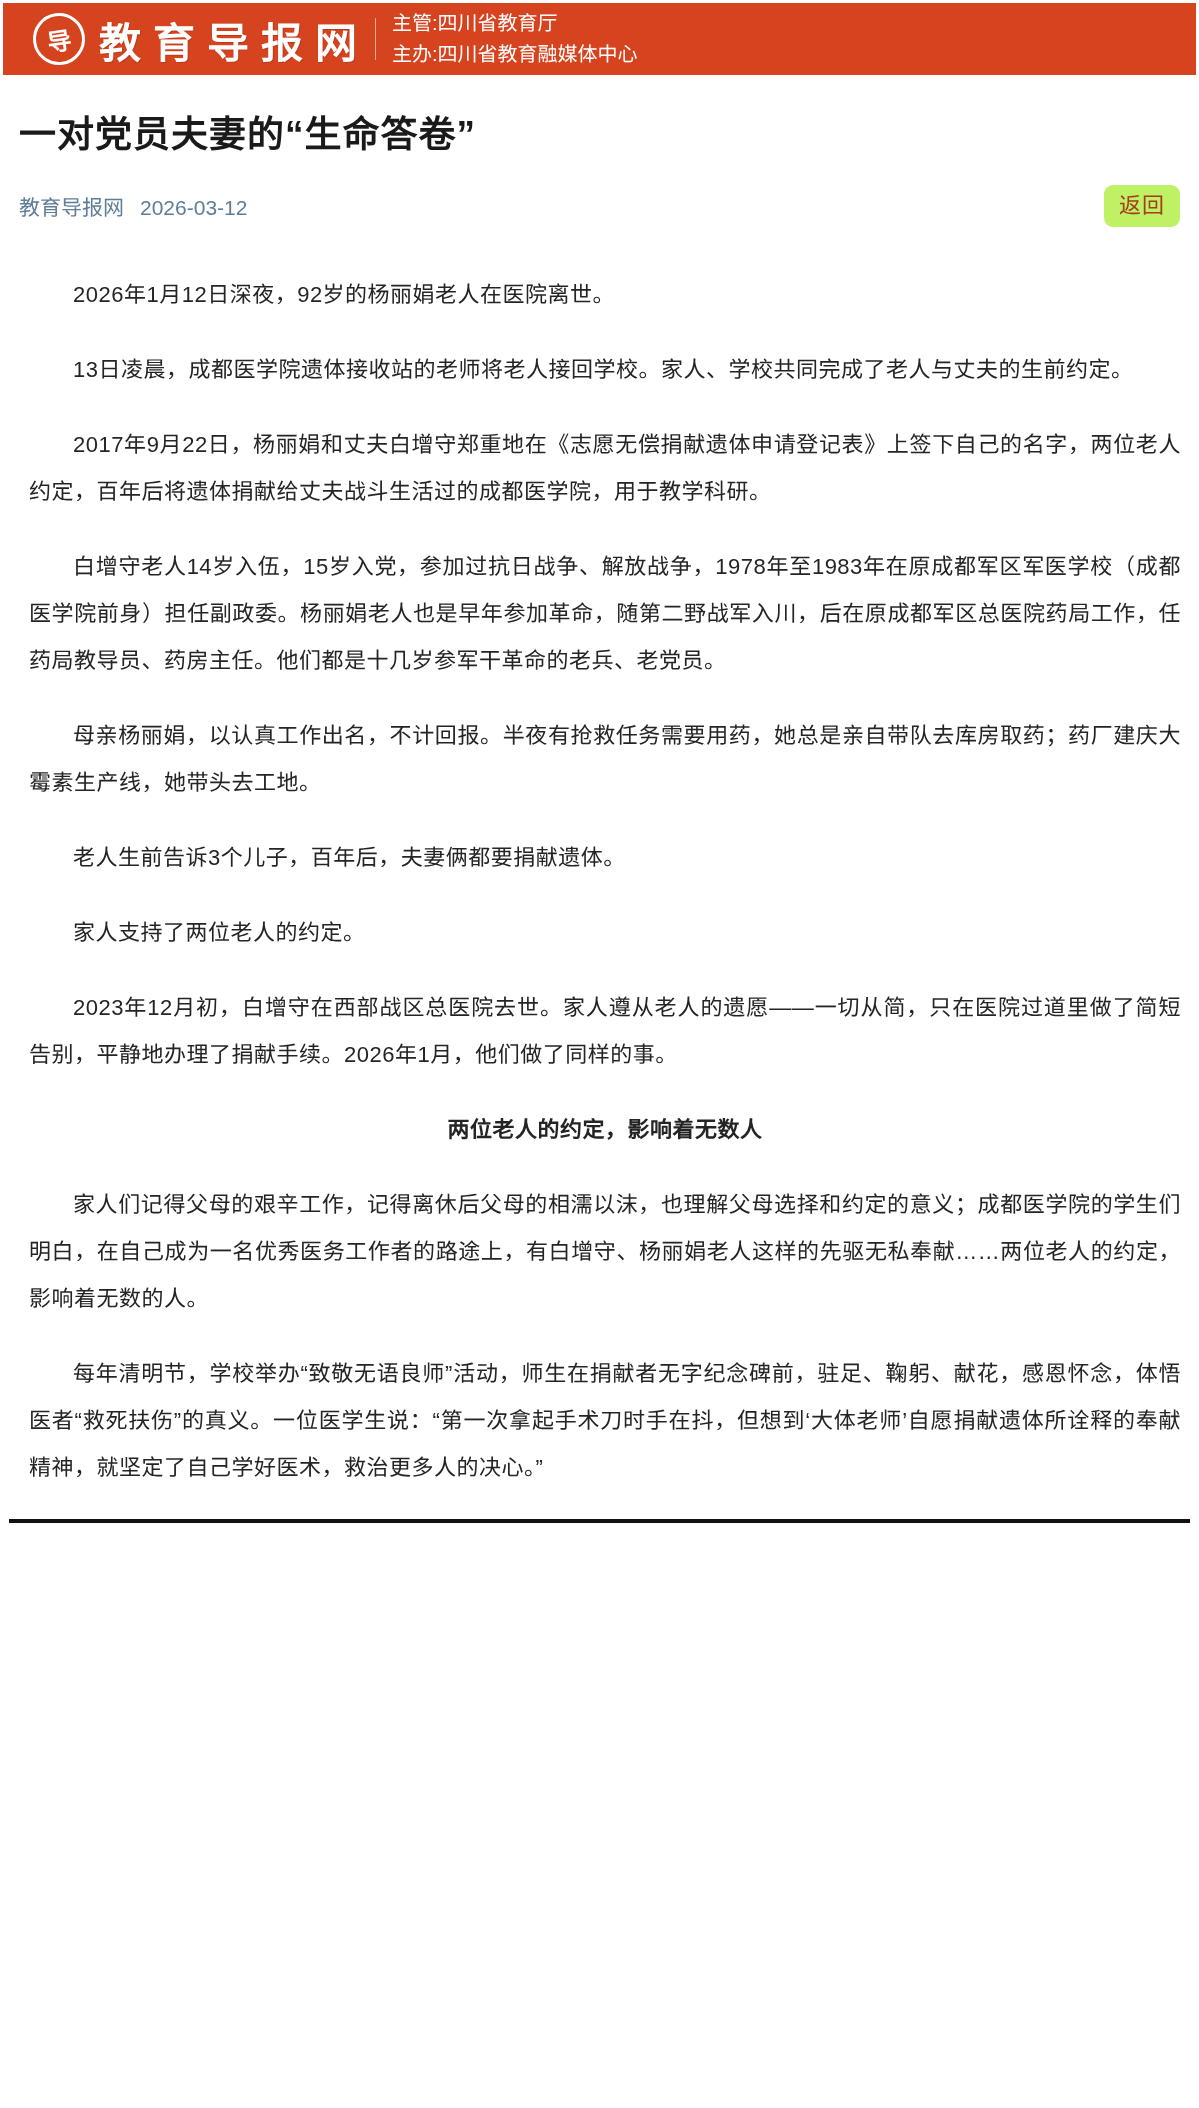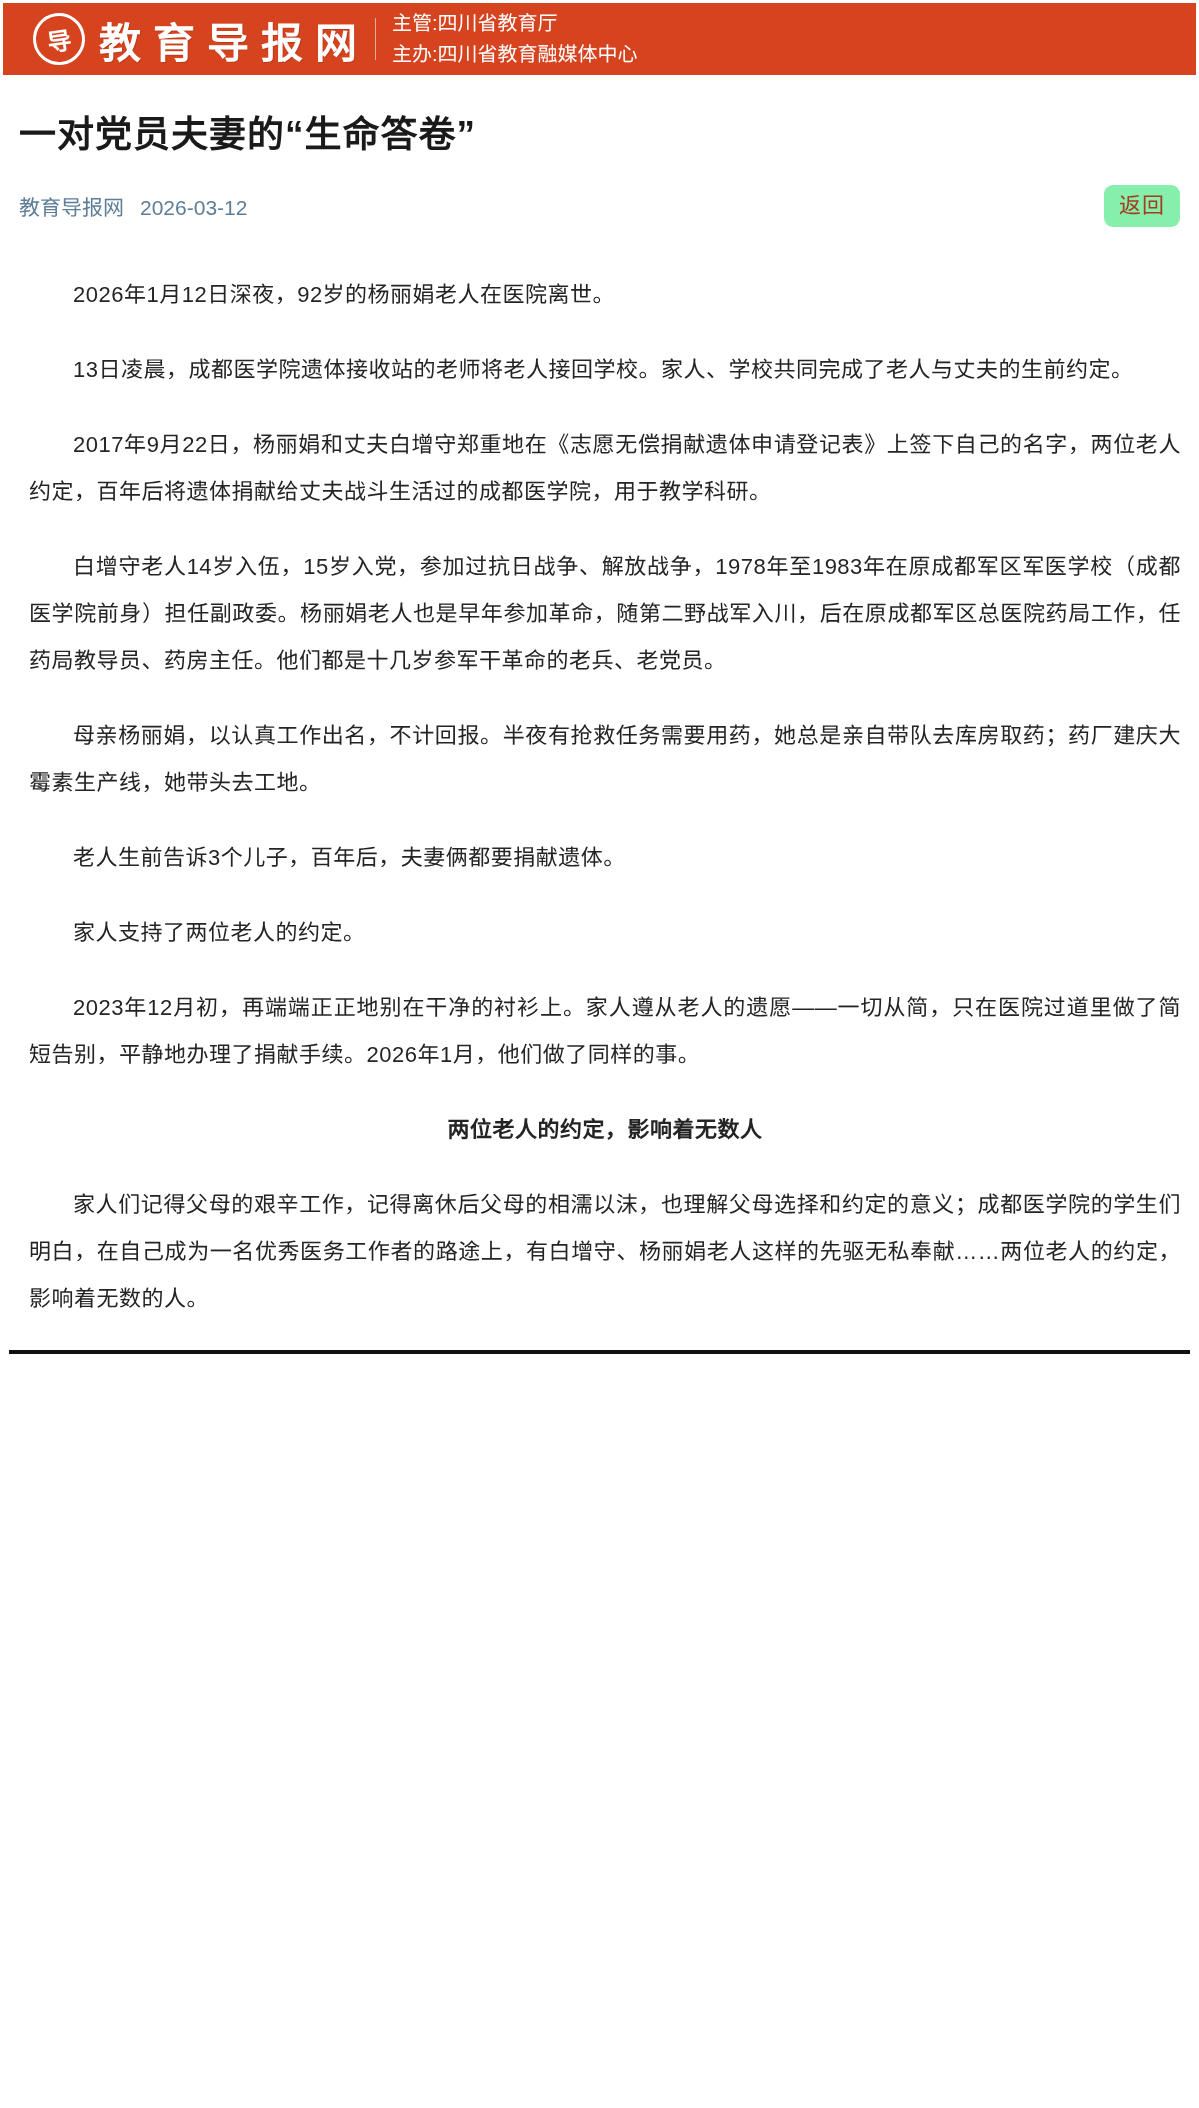--- a/index.html
+++ b/index.html
@@ -41,21 +41,21 @@
     margin:38px 16px 0 16px;
     font-size:37px; line-height:44px; font-weight:bold; color:#1a1a1a;
     letter-spacing:1px;
   }
   .meta-row {
     margin:28px 16px 0 16px;
     display:flex; align-items:center; justify-content:space-between;
   }
   .meta-left { color:#5e7d97; font-size:21px; display:flex; gap:16px; align-items:baseline; }
   .back-button {
-    background:#86efac; color:#a63c1e;
+    background:#bef264; color:#a63c1e;
     font-size:22px; line-height:1; padding:10px 15px;
     border-radius:9px; border:none; cursor:pointer;
     font-family:inherit; letter-spacing:1px;
   }
 
   
   .article-body { margin:44px 15px 0 26px; font-size:22px; color:#242424; }
   .para {
     text-indent:2em; line-height:47px; margin:0 0 28px 0;
     text-align:justify; letter-spacing:0.5px;
@@ -95,20 +95,21 @@
   </div>
 
   <div class="article-body">
     <p class="para">2026年1月12日深夜，92岁的杨丽娟老人在医院离世。</p>
     <p class="para">13日凌晨，成都医学院遗体接收站的老师将老人接回学校。家人、学校共同完成了老人与丈夫的生前约定。</p>
     <p class="para">2017年9月22日，杨丽娟和丈夫白增守郑重地在《志愿无偿捐献遗体申请登记表》上签下自己的名字，两位老人约定，百年后将遗体捐献给丈夫战斗生活过的成都医学院，用于教学科研。</p>
     <p class="para">白增守老人14岁入伍，15岁入党，参加过抗日战争、解放战争，1978年至1983年在原成都军区军医学校（成都医学院前身）担任副政委。杨丽娟老人也是早年参加革命，随第二野战军入川，后在原成都军区总医院药局工作，任药局教导员、药房主任。他们都是十几岁参军干革命的老兵、老党员。</p>
     <p class="para">母亲杨丽娟，以认真工作出名，不计回报。半夜有抢救任务需要用药，她总是亲自带队去库房取药；药厂建庆大霉素生产线，她带头去工地。</p>
     <p class="para">老人生前告诉3个儿子，百年后，夫妻俩都要捐献遗体。</p>
     <p class="para">家人支持了两位老人的约定。</p>
-    <p class="para">2023年12月初，再端端正正地别在干净的衬衫上。家人遵从老人的遗愿——一切从简，只在医院过道里做了简短告别，平静地办理了捐献手续。2026年1月，他们做了同样的事。</p>
+    <p class="para">2023年12月初，白增守在西部战区总医院去世。家人遵从老人的遗愿——一切从简，只在医院过道里做了简短告别，平静地办理了捐献手续。2026年1月，他们做了同样的事。</p>
     <p class="subhead">两位老人的约定，影响着无数人</p>
     <p class="para">家人们记得父母的艰辛工作，记得离休后父母的相濡以沫，也理解父母选择和约定的意义；成都医学院的学生们明白，在自己成为一名优秀医务工作者的路途上，有白增守、杨丽娟老人这样的先驱无私奉献……两位老人的约定，影响着无数的人。</p>
+    <p class="para">每年清明节，学校举办“致敬无语良师”活动，师生在捐献者无字纪念碑前，驻足、鞠躬、献花，感恩怀念，体悟医者“救死扶伤”的真义。一位医学生说：“第一次拿起手术刀时手在抖，但想到‘大体老师’自愿捐献遗体所诠释的奉献精神，就坚定了自己学好医术，救治更多人的决心。”</p>
   </div>
 
   <div class="footer-divider"></div>
 
 </div>
 
 </body></html>

